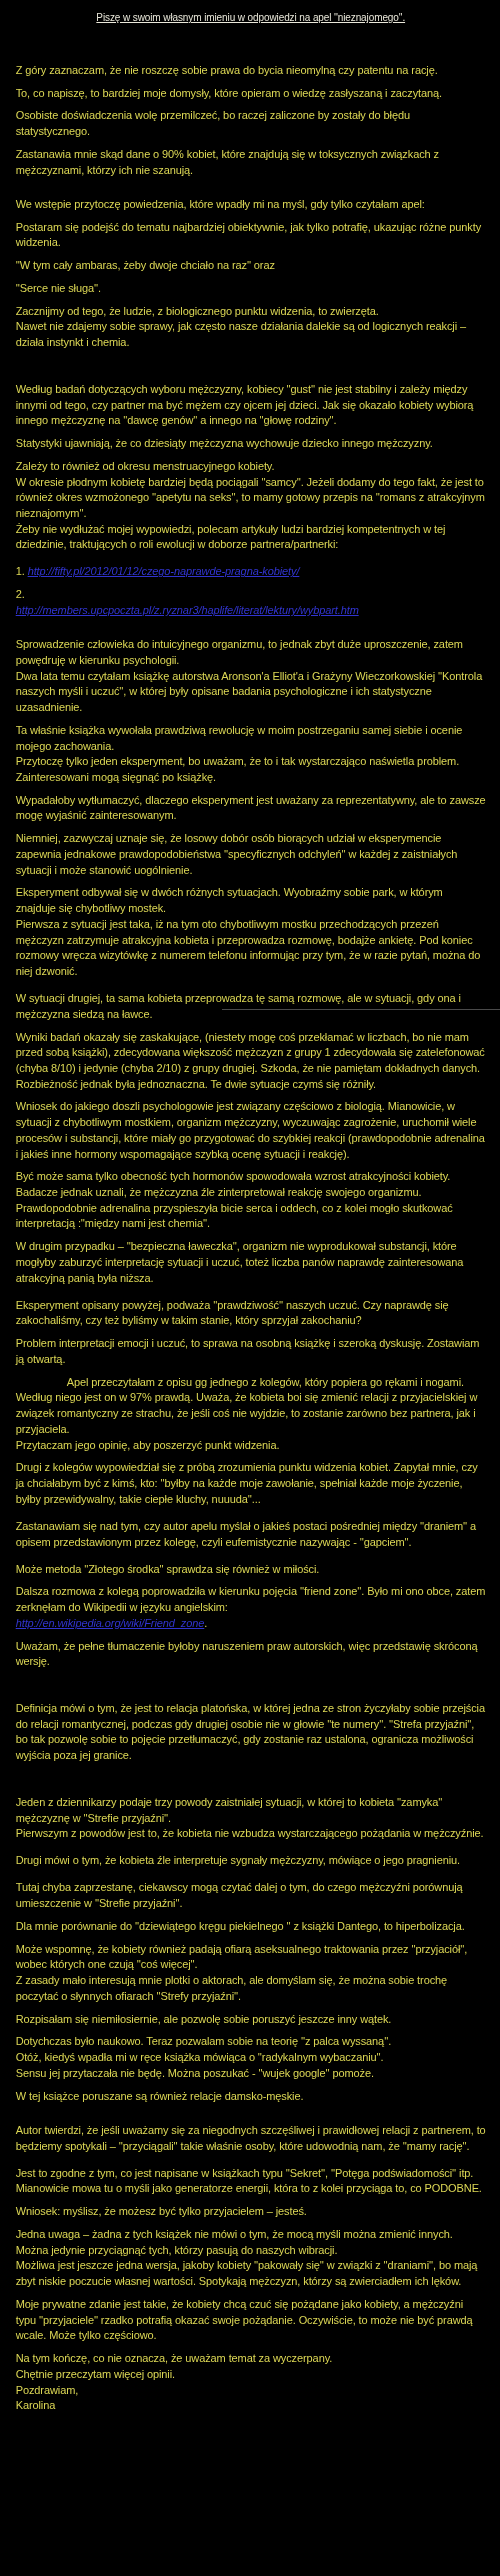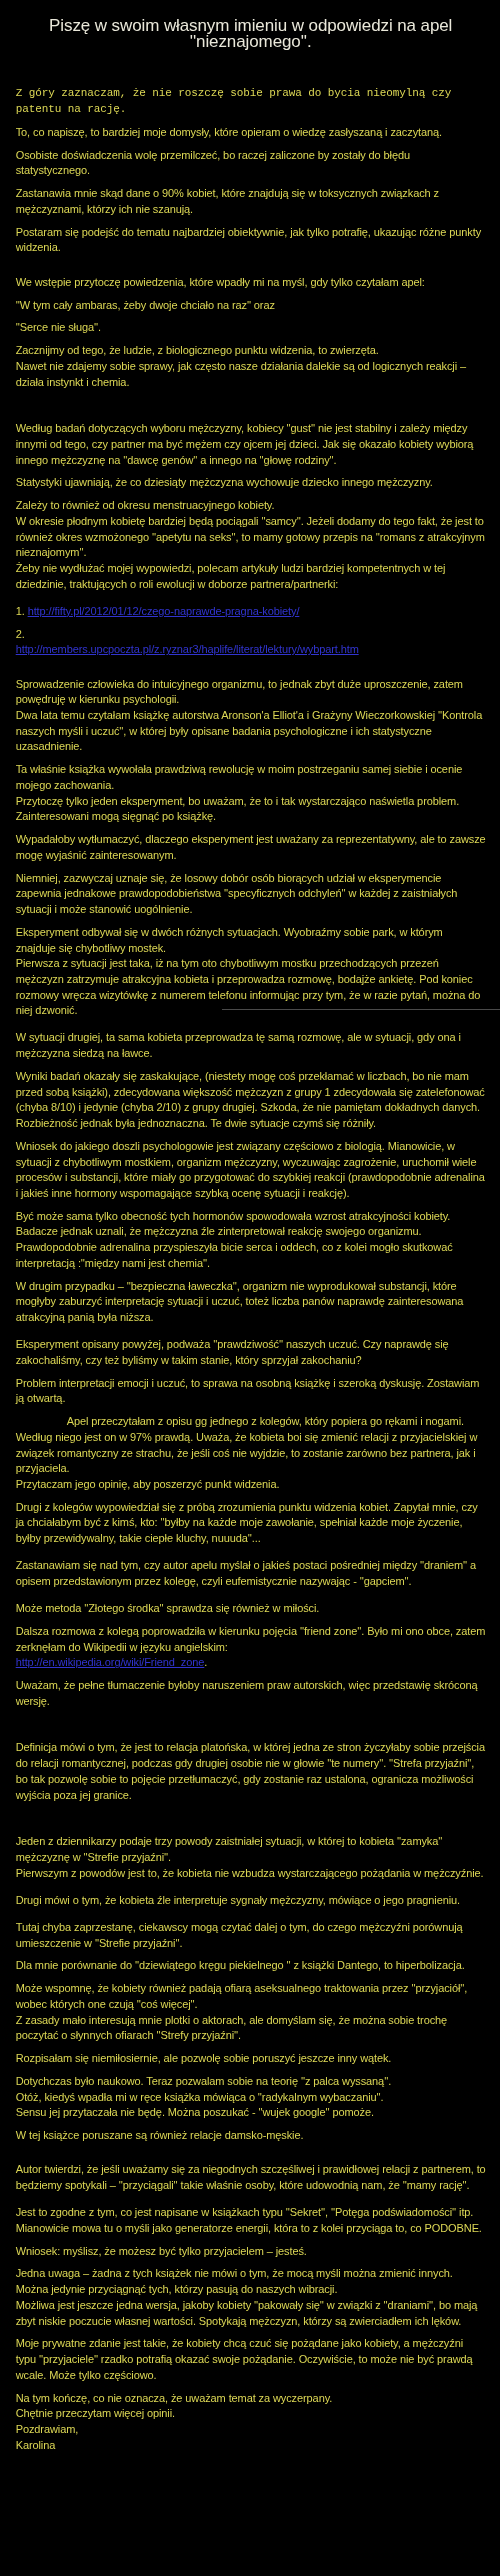--- a/index.html
+++ b/index.html
@@ -16,38 +16,40 @@
     padding: 10px 14.3px 29px 15.7px;
     font-family: "Liberation Sans", "DejaVu Sans", sans-serif;
     font-size: 11px;
     line-height: 15.7px;
     letter-spacing: -0.1px;
     color: #ddd855;
   }
   .doc-title {
     color: #eae8da;
     text-align: center;
-    margin: 8px 0 37px 0;
-    font-size: 17px;
+    margin: 0 0 37px 0;
+    font-size: 10px;
+    text-decoration: underline;
   }
   .para {
     margin: 7.1px 0 0 0;
     white-space: normal;
   }
-  .para.start   { margin-top: 16px; font-family: Liberation Mono, monospace; }
+  .para.start   { margin-top: 16px; }
   .para.tight   { margin-top: 0; }
   .para.gap-sm  { margin-top: 11.4px; }
   .para.gap     { margin-top: 18.6px; }
   .para.gap-lg  { margin-top: 31px; }
   .para.indent  { text-indent: 51px; }
   a.hyperlink {
     color: #3134d0;
     text-decoration: underline;
     word-break: break-all;
     cursor: pointer;
+    font-style: italic;
   }
   .artifact {
     position: absolute;
     top: 1009px;
     left: 222px;
     width: 279px;
     height: 1.4px;
     background: #4a4a4a;
     pointer-events: none;
   }
@@ -56,22 +58,22 @@
 <body>
 
 <div class="page">
   <p class="doc-title">Piszę w swoim własnym imieniu w odpowiedzi na apel ''nieznajomego''.</p>
 
   <div id="doc-body">
       <p class="para start"><span>Z góry zaznaczam, że nie roszczę sobie prawa do bycia nieomylną czy patentu na rację.</span></p>
       <p class="para"><span>To, co napiszę, to bardziej moje domysły, które opieram o wiedzę zasłyszaną i zaczytaną.</span></p>
       <p class="para"><span>Osobiste doświadczenia wolę przemilczeć, bo raczej zaliczone by zostały do błędu statystycznego.</span></p>
       <p class="para"><span>Zastanawia mnie skąd dane o 90% kobiet, które znajdują się w toksycznych związkach z mężczyznami, którzy ich nie szanują.</span></p>
+      <p class="para gap"><span>We wstępie przytoczę powiedzenia, które wpadły mi na myśl, gdy tylko czytałam apel:</span></p>
       <p class="para"><span>Postaram się podejść do tematu najbardziej obiektywnie, jak tylko potrafię, ukazując różne punkty widzenia.</span></p>
-      <p class="para gap"><span>We wstępie przytoczę powiedzenia, które wpadły mi na myśl, gdy tylko czytałam apel:</span></p>
       <p class="para"><span>''W tym cały ambaras, żeby dwoje chciało na raz'' oraz</span></p>
       <p class="para"><span>''Serce nie sługa''.</span></p>
       <p class="para"><span>Zacznijmy od tego, że ludzie, z biologicznego punktu widzenia, to zwierzęta.</span></p>
       <p class="para tight"><span>Nawet nie zdajemy sobie sprawy, jak często nasze działania dalekie są od logicznych reakcji – działa instynkt i chemia.</span></p>
       <p class="para gap-lg"><span>Według badań dotyczących wyboru mężczyzny, kobiecy ''gust'' nie jest stabilny i zależy między innymi od tego, czy partner ma być mężem czy ojcem jej dzieci. Jak się okazało kobiety wybiorą innego mężczyznę na ''dawcę genów'' a innego na ''głowę rodziny''.</span></p>
       <p class="para"><span>Statystyki ujawniają, że co dziesiąty mężczyzna wychowuje dziecko innego mężczyzny.</span></p>
       <p class="para"><span>Zależy to również od okresu menstruacyjnego kobiety.</span></p>
       <p class="para tight"><span>W okresie płodnym kobietę bardziej będą pociągali ''samcy''. Jeżeli dodamy do tego fakt, że jest to również okres wzmożonego ''apetytu na seks'', to mamy gotowy przepis na ''romans z atrakcyjnym nieznajomym''.</span></p>
       <p class="para tight"><span>Żeby nie wydłużać mojej wypowiedzi, polecam artykuły ludzi bardziej kompetentnych w tej dziedzinie, traktujących o roli ewolucji w doborze partnera/partnerki:</span></p>
       <p class="para gap-sm"><span>1. </span><a class="hyperlink" href="#">http://fifty.pl/2012/01/12/czego-naprawde-pragna-kobiety/</a></p>

